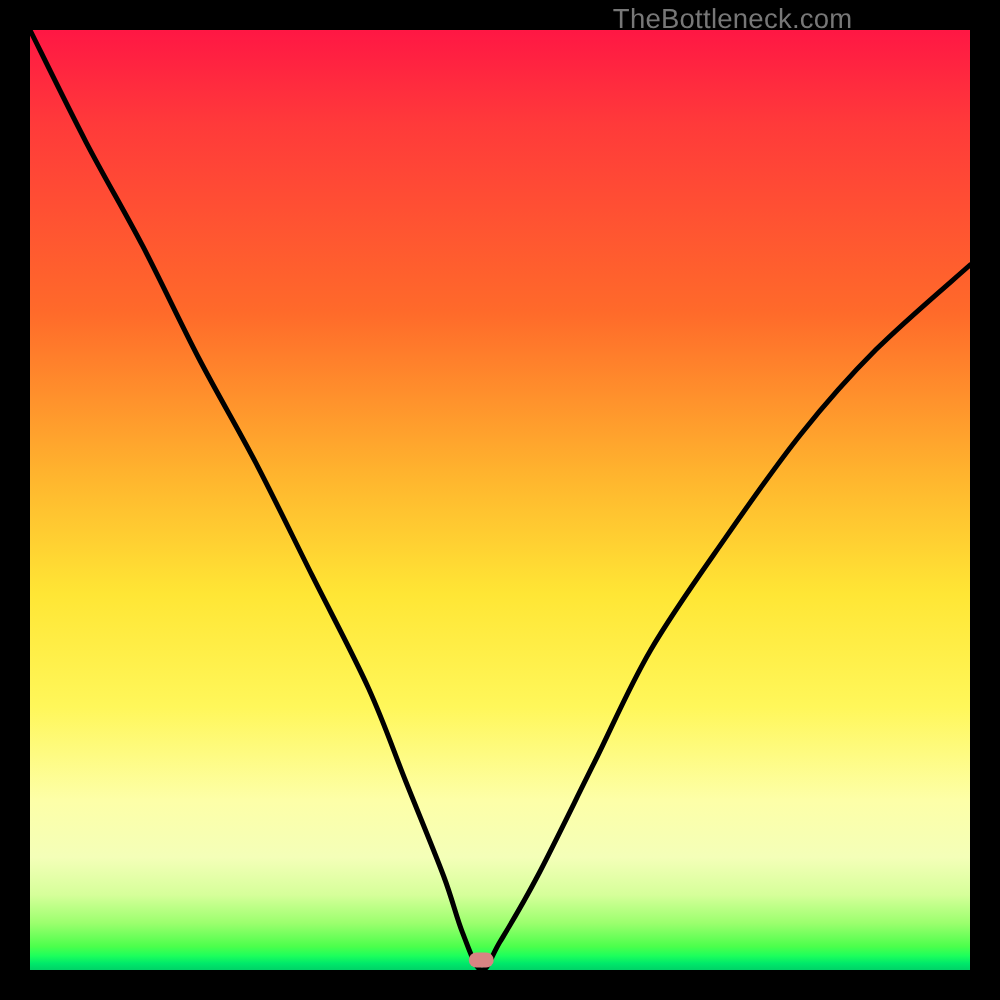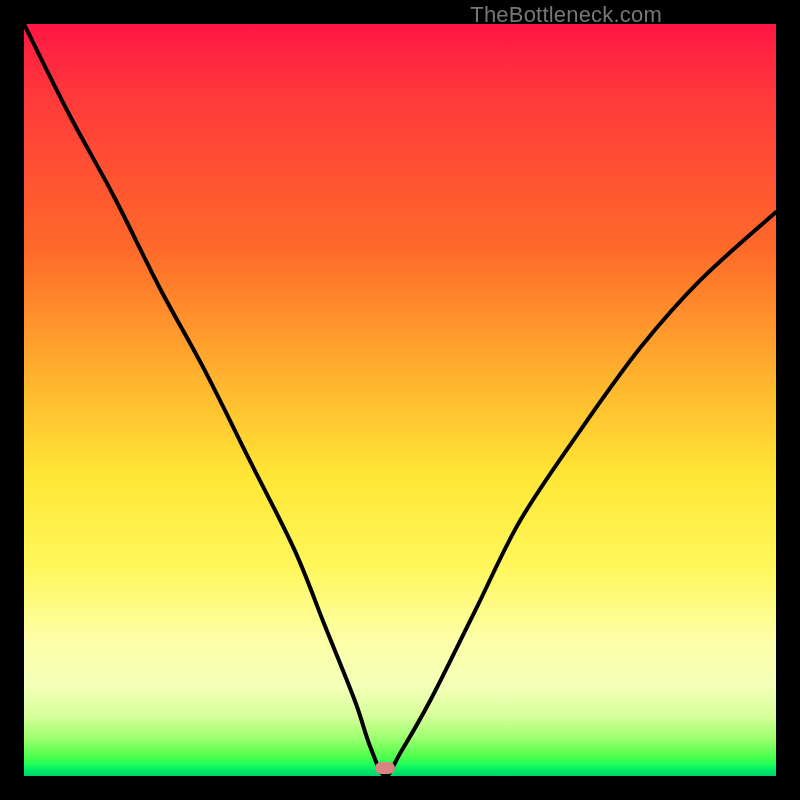--- a/index.html
+++ b/index.html
@@ -9,20 +9,21 @@
     height: 800px;
     background: #000;
     font-family: Arial, Helvetica, sans-serif;
     overflow: hidden;
   }
   .frame {
     position: relative;
     width: 672px;
     height: 800px;
     background: #000;
+    padding-left: 20px;
   }
   .plot-area {
     position: absolute;
     left: 24px;
     top: 24px;
     width: 752px;
     height: 752px;
     
     background: linear-gradient(
       to bottom,

